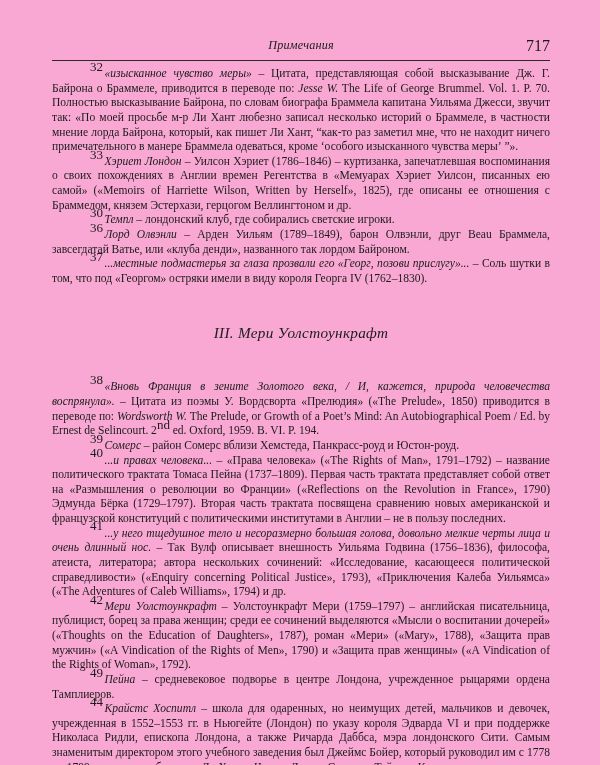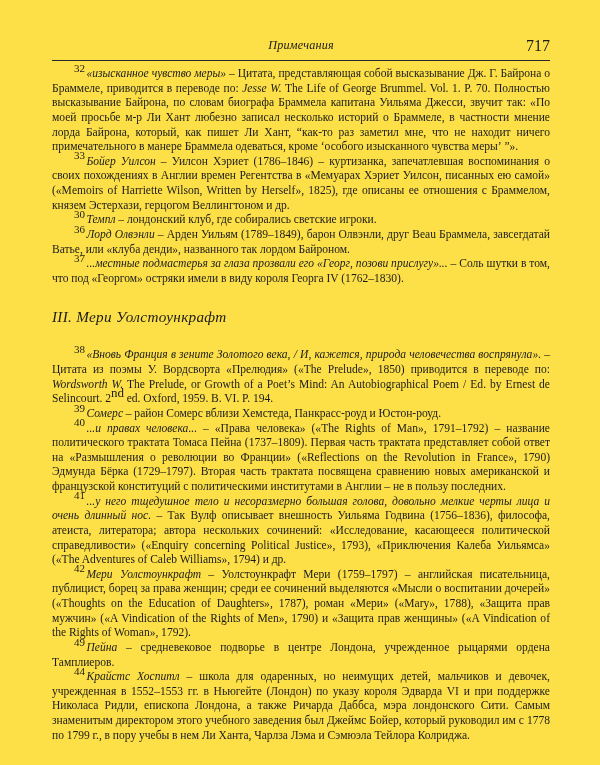--- a/index.html
+++ b/index.html
@@ -14,21 +14,21 @@
     font-family: "Liberation Serif", "DejaVu Serif", serif;
     color: #1b1b1b;
   }
 
   .page {
     position: relative;
     width: 600px;
     height: 765px;
     box-sizing: border-box;
     padding: 0;
-    background: #fde047;
+    background: #f9a8d4;
   }
 
   
   .running-head {
     position: absolute;
     left: 52px;
     right: 50px;
     top: 38px;
     height: 22px;
   }
@@ -76,41 +76,43 @@
     text-align: justify;
     text-justify: inter-word;
     font-size: 11.55px;
     line-height: 14.62px;
     text-indent: 22px;
     hyphens: manual;
     word-spacing: -0.1px;
   }
 
   sup.fn {
-    font-size: 11px;
+    font-size: 13px;
     vertical-align: 0.48em;
     line-height: 0;
     padding-right: 1.5px;
+    margin-left: 16px;
   }
   sup.ord {
     font-size: 13px;
     vertical-align: 0.42em;
     line-height: 0;
   }
 
   i, .it { }
 
   
   h2.section {
-    margin: 0;
+    margin: 16px;
     padding: 0;
     font-weight: normal;
     font-style: italic;
     font-size: 15.2px;
     line-height: 20px;
+    text-align: center;
     letter-spacing: 0.3px;
   }
   .gap-before-section { height: 22px; }
   .gap-after-section  { height: 20px; }
 </style>
 </head>
 <body>
 
 <div class="page">
 
@@ -119,21 +121,21 @@
       <span class="rh-title">Примечания</span>
       <span class="rh-folio">717</span>
     </div>
   </div>
   <div class="rh-rule"></div>
 
   <div class="col">
 
     <p class="note"><sup class="fn">32</sup><i>«изысканное чувство меры»</i><span> – Цитата, представляющая собой высказывание Дж. Г. Байрона о Браммеле, приводится в переводе по: </span><i>Jesse W.</i><span> The Life of George Brummel. Vol. 1. P. 70. Полностью высказывание Байрона, по словам биографа Браммела капитана Уильяма Джесси, звучит так: «По моей просьбе м-р Ли Хант любезно записал несколько историй о Браммеле, в частности мнение лорда Байрона, который, как пишет Ли Хант, “как-то раз заметил мне, что не находит ничего примечательного в манере Браммела одеваться, кроме ʻособого изысканного чувства мерыʼ ”».</span></p>
 
-    <p class="note"><sup class="fn">33</sup><i>Бойер Уилсон</i><span> – Уилсон Хэриет (1786–1846) – куртизанка, запечатлевшая воспоминания о своих похождениях в Англии времен Регентства в «Мемуарах Хэриет Уилсон, писанных ею самой» («Memoirs of Harriette Wilson, Written by Herself», 1825), где описаны ее отношения с Браммелом, князем Эстерхази, герцогом Веллингтоном и др.</span></p>
+    <p class="note"><sup class="fn">33</sup><i>Хэриет Лондон</i><span> – Уилсон Хэриет (1786–1846) – куртизанка, запечатлевшая воспоминания о своих похождениях в Англии времен Регентства в «Мемуарах Хэриет Уилсон, писанных ею самой» («Memoirs of Harriette Wilson, Written by Herself», 1825), где описаны ее отношения с Браммелом, князем Эстерхази, герцогом Веллингтоном и др.</span></p>
 
 
     <p class="note"><sup class="fn">30</sup><i>Темпл</i><span> – лондонский клуб, где собирались светские игроки.</span></p>
 
     <p class="note"><sup class="fn">36</sup><i>Лорд Олвэнли</i><span> – Арден Уильям (1789–1849), барон Олвэнли, друг Beau Браммела, завсегдатай Ватье, или «клуба денди», названного так лордом Байроном.</span></p>
 
     <p class="note"><sup class="fn">37</sup><i>...местные подмастерья за глаза прозвали его «Георг, позови прислугу»...</i><span> – Соль шутки в том, что под «Георгом» остряки имели в виду короля Георга IV (1762–1830).</span></p>
 
     <div class="gap-before-section"></div>
     <h2 class="section">III. Мери Уолстоункрафт</h2>

